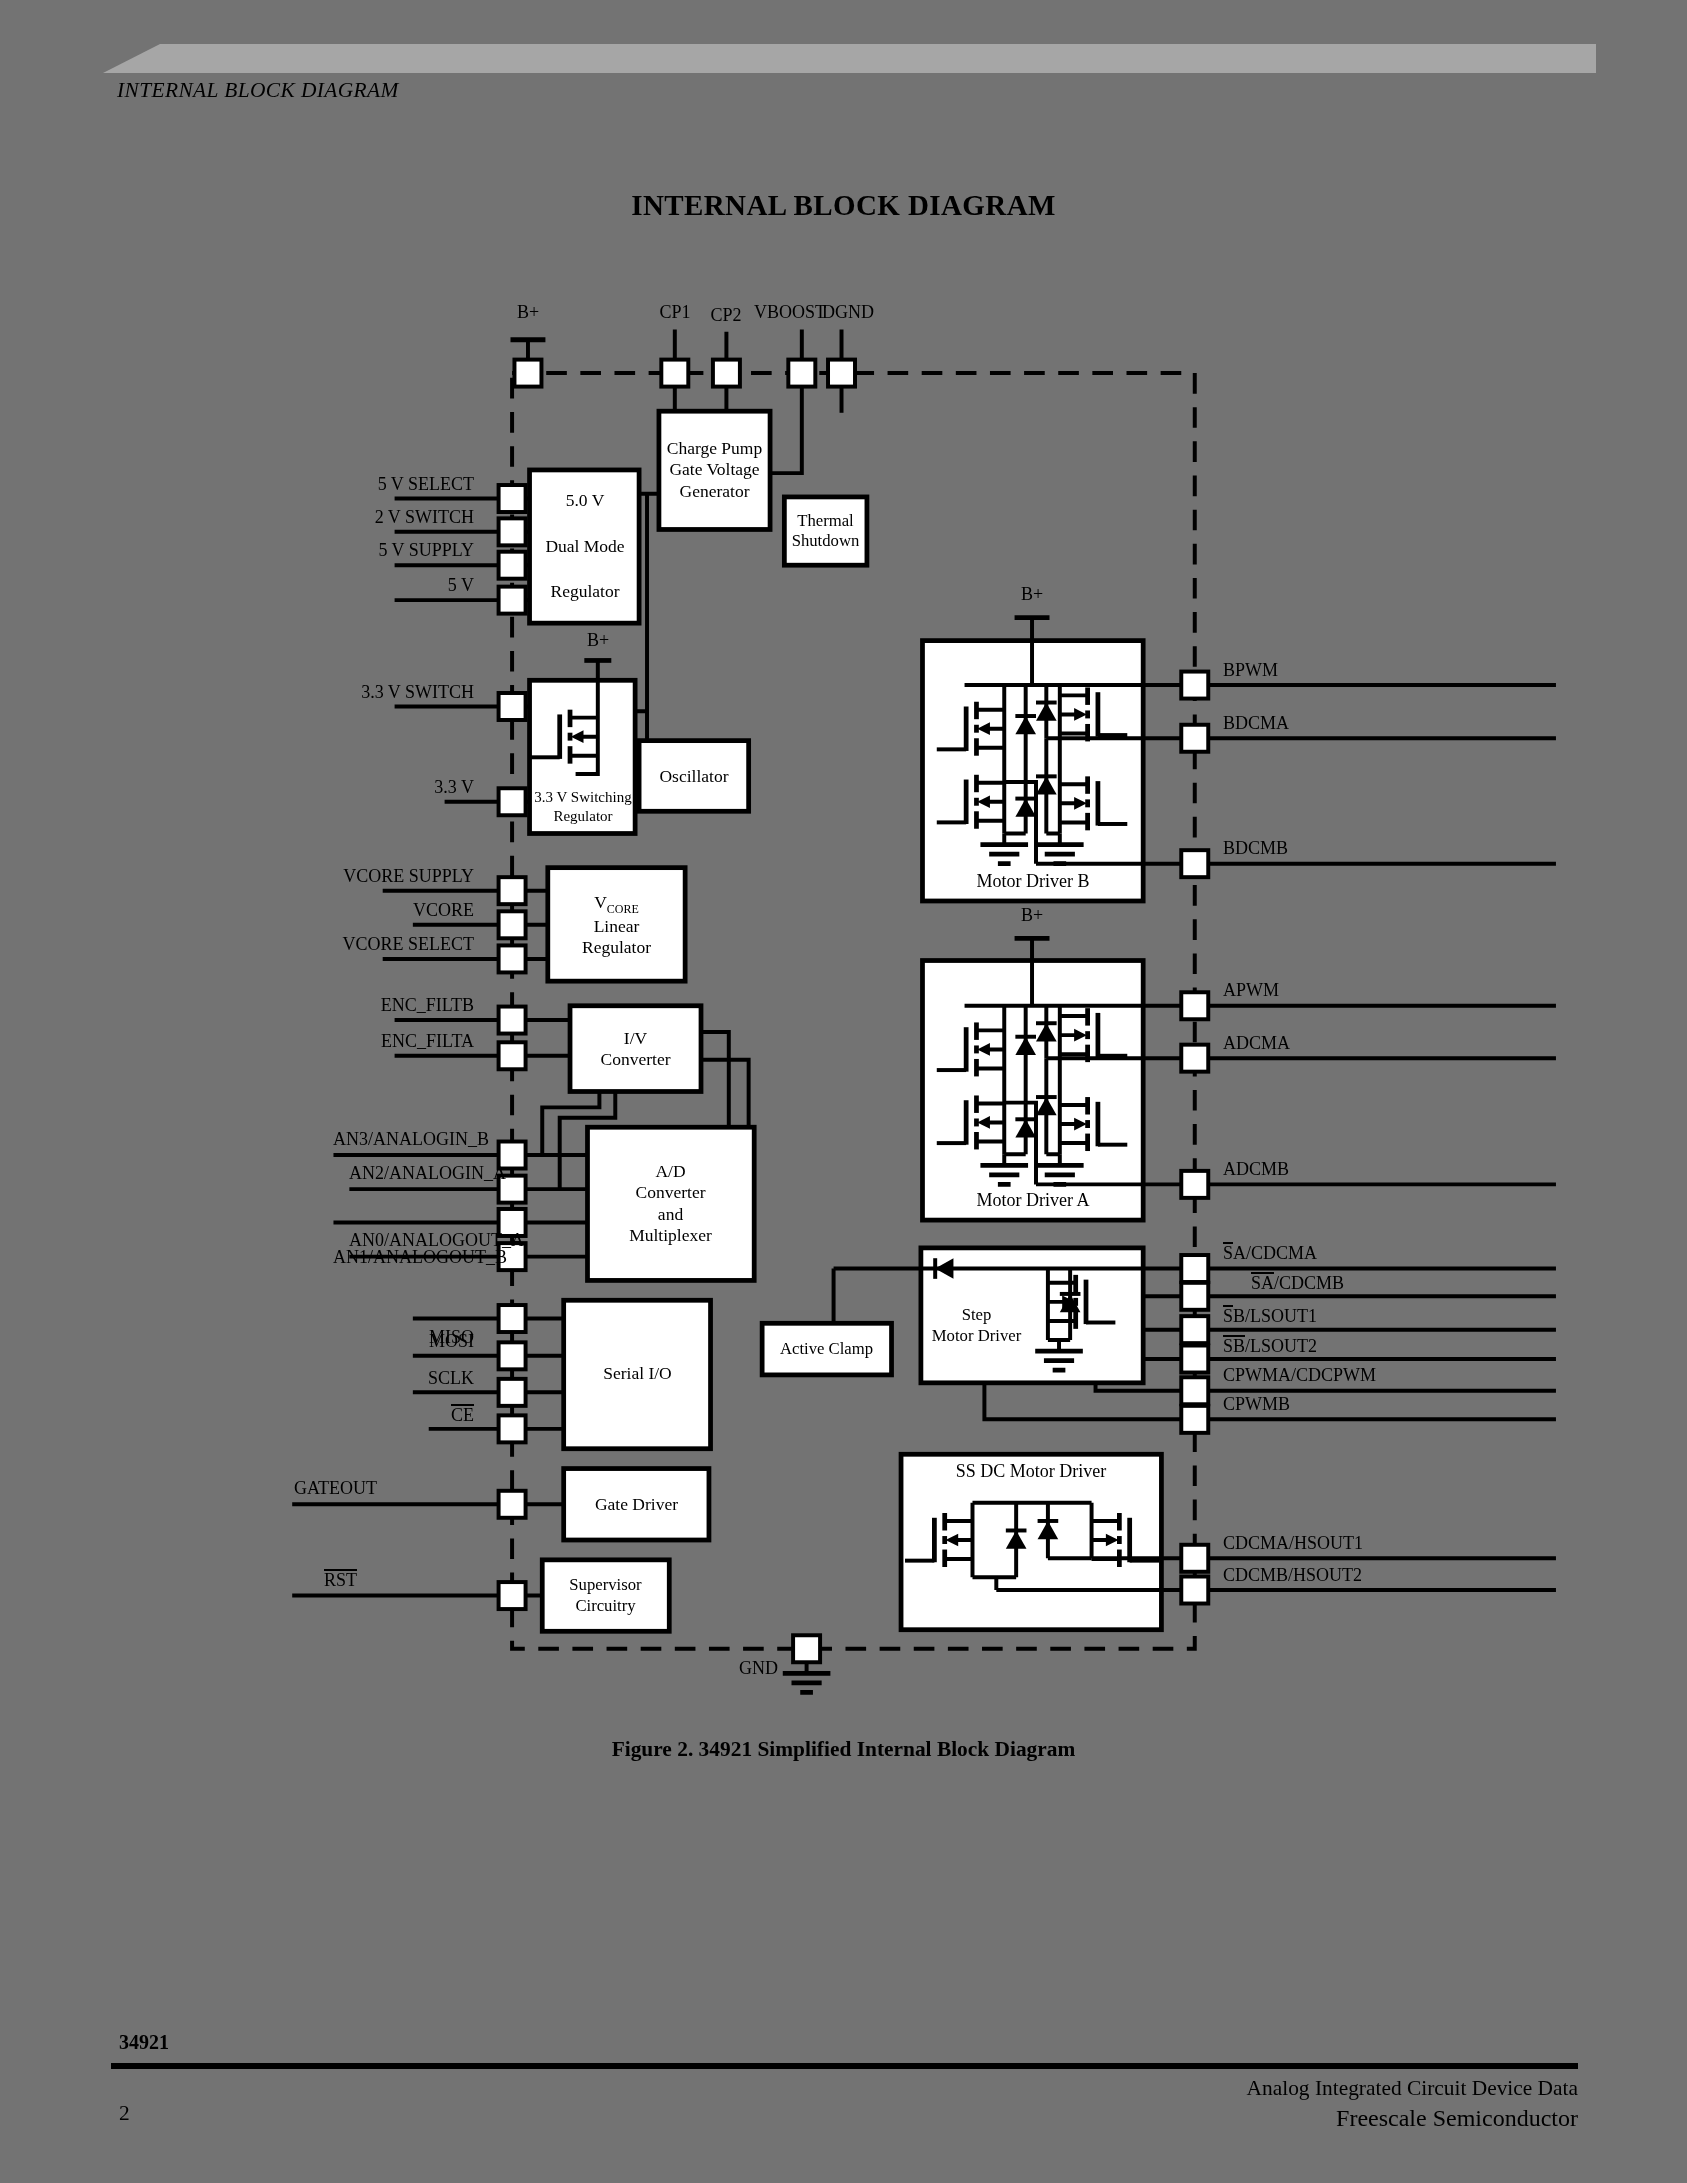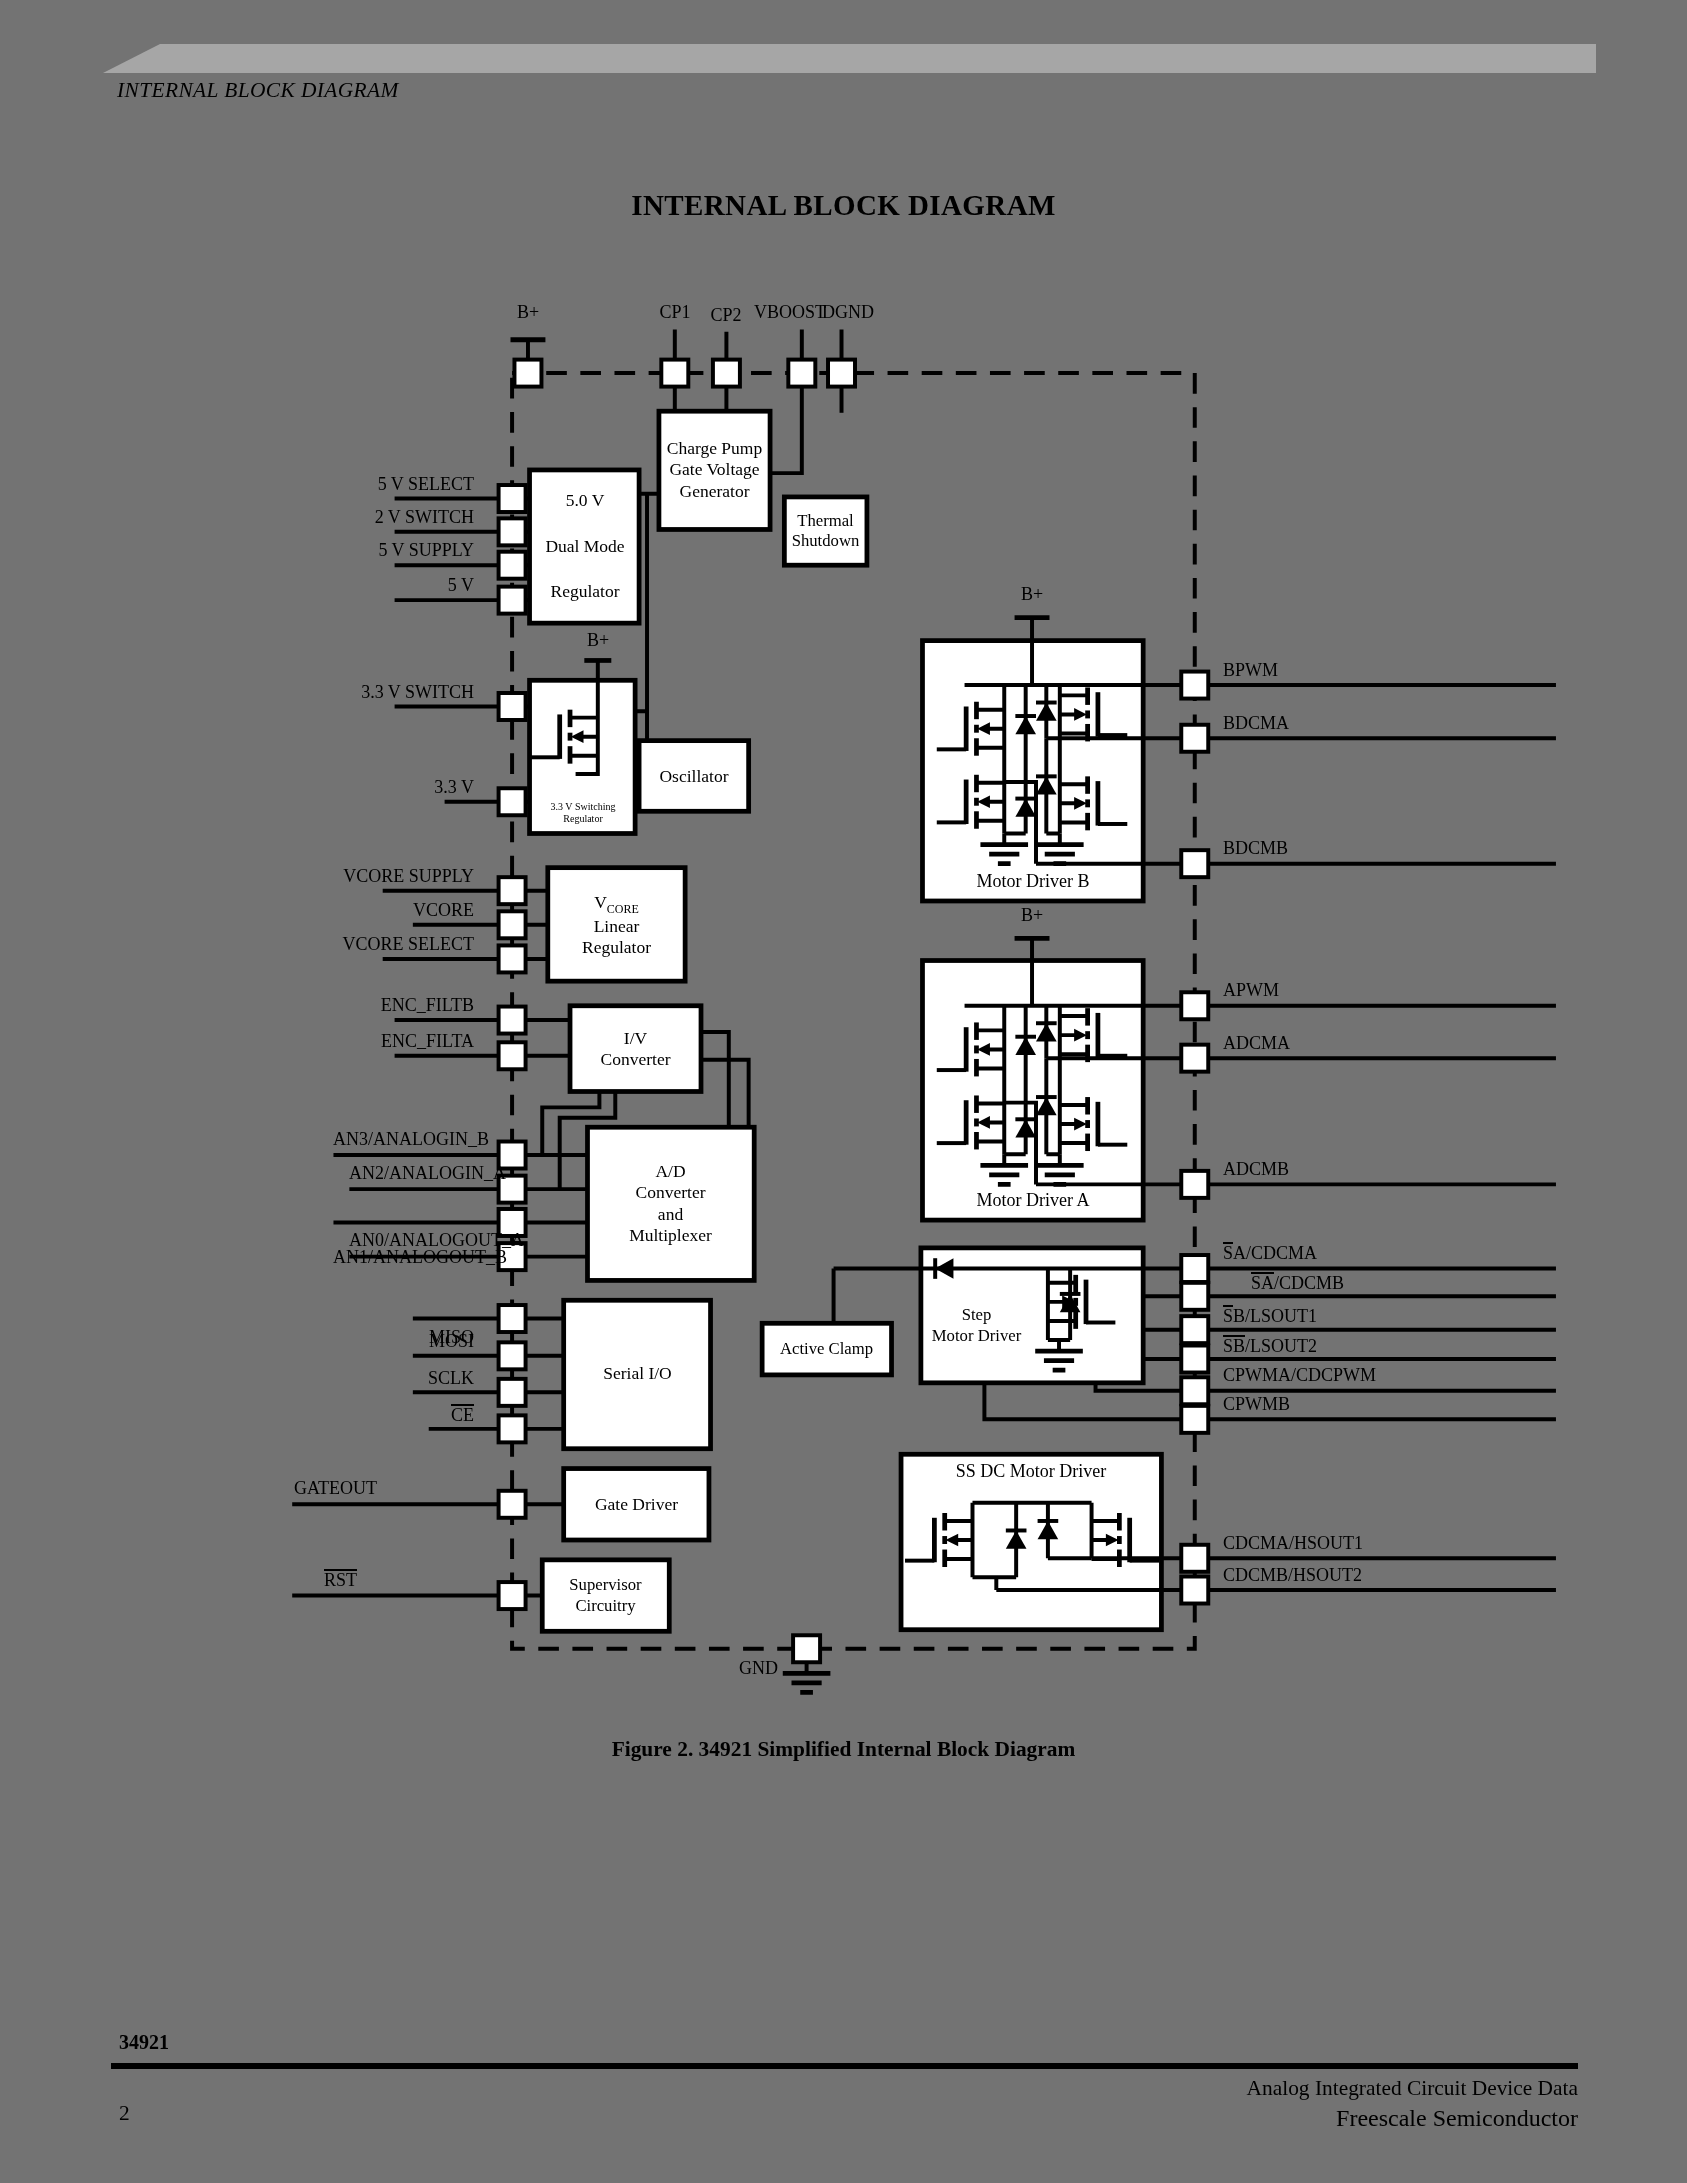--- a/index.html
+++ b/index.html
@@ -224,21 +224,21 @@
   </div>
   <div class="bl" style="left:784px;top:497px;width:83px;height:68px;font-size:16.7px;">
     <div>Thermal</div>
       <div>Shutdown</div>
   </div>
   <div class="bl" style="left:530px;top:470px;width:110px;height:153px;gap:24px;">
     <div>5.0 V</div>
       <div>Dual Mode</div>
       <div>Regulator</div>
   </div>
-  <div class="bl bottom" style="left:530px;top:680px;width:106px;height:153px;font-size:10px;">
+  <div class="bl bottom" style="left:530px;top:680px;width:106px;height:153px;font-size:15px;">
     <div>3.3 V Switching</div>
       <div>Regulator</div>
   </div>
   <div class="bl" style="left:639px;top:741px;width:110px;height:71px;">
     <div>Oscillator</div>
   </div>
   <div class="bl" style="left:548px;top:868px;width:137px;height:114px;">
     <div><span>V</span><sub>CORE</sub></div>
     <div>Linear</div>
       <div>Regulator</div>

